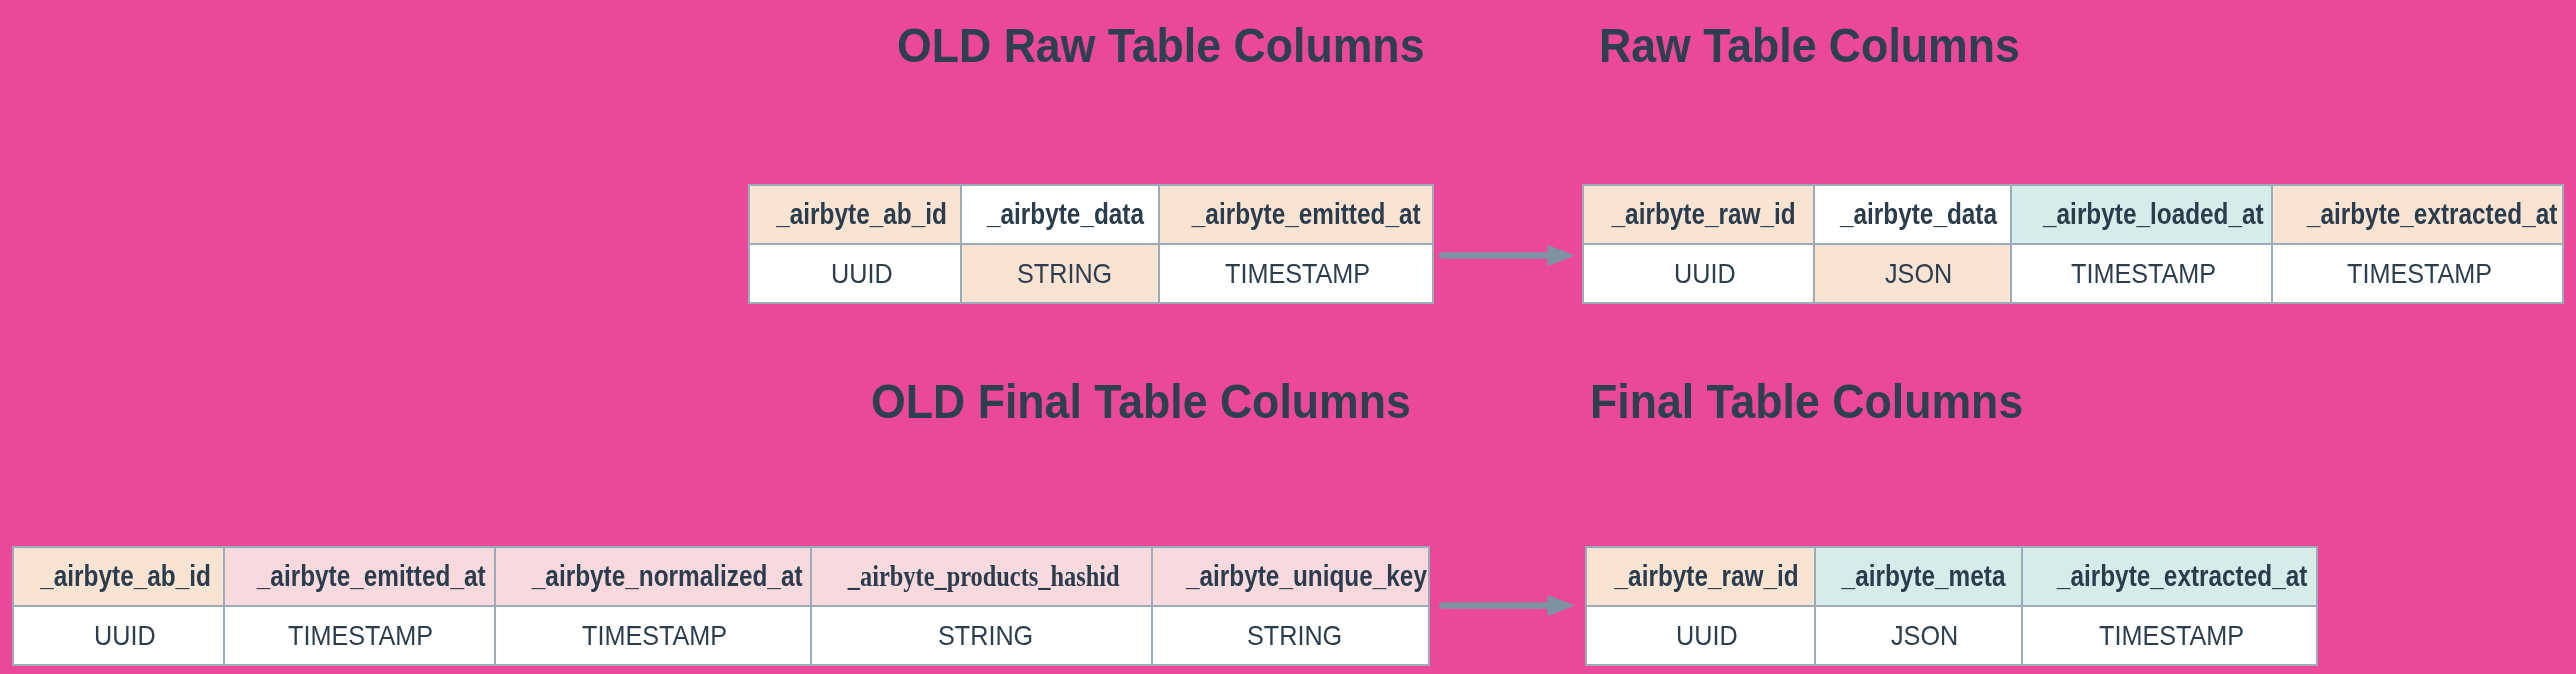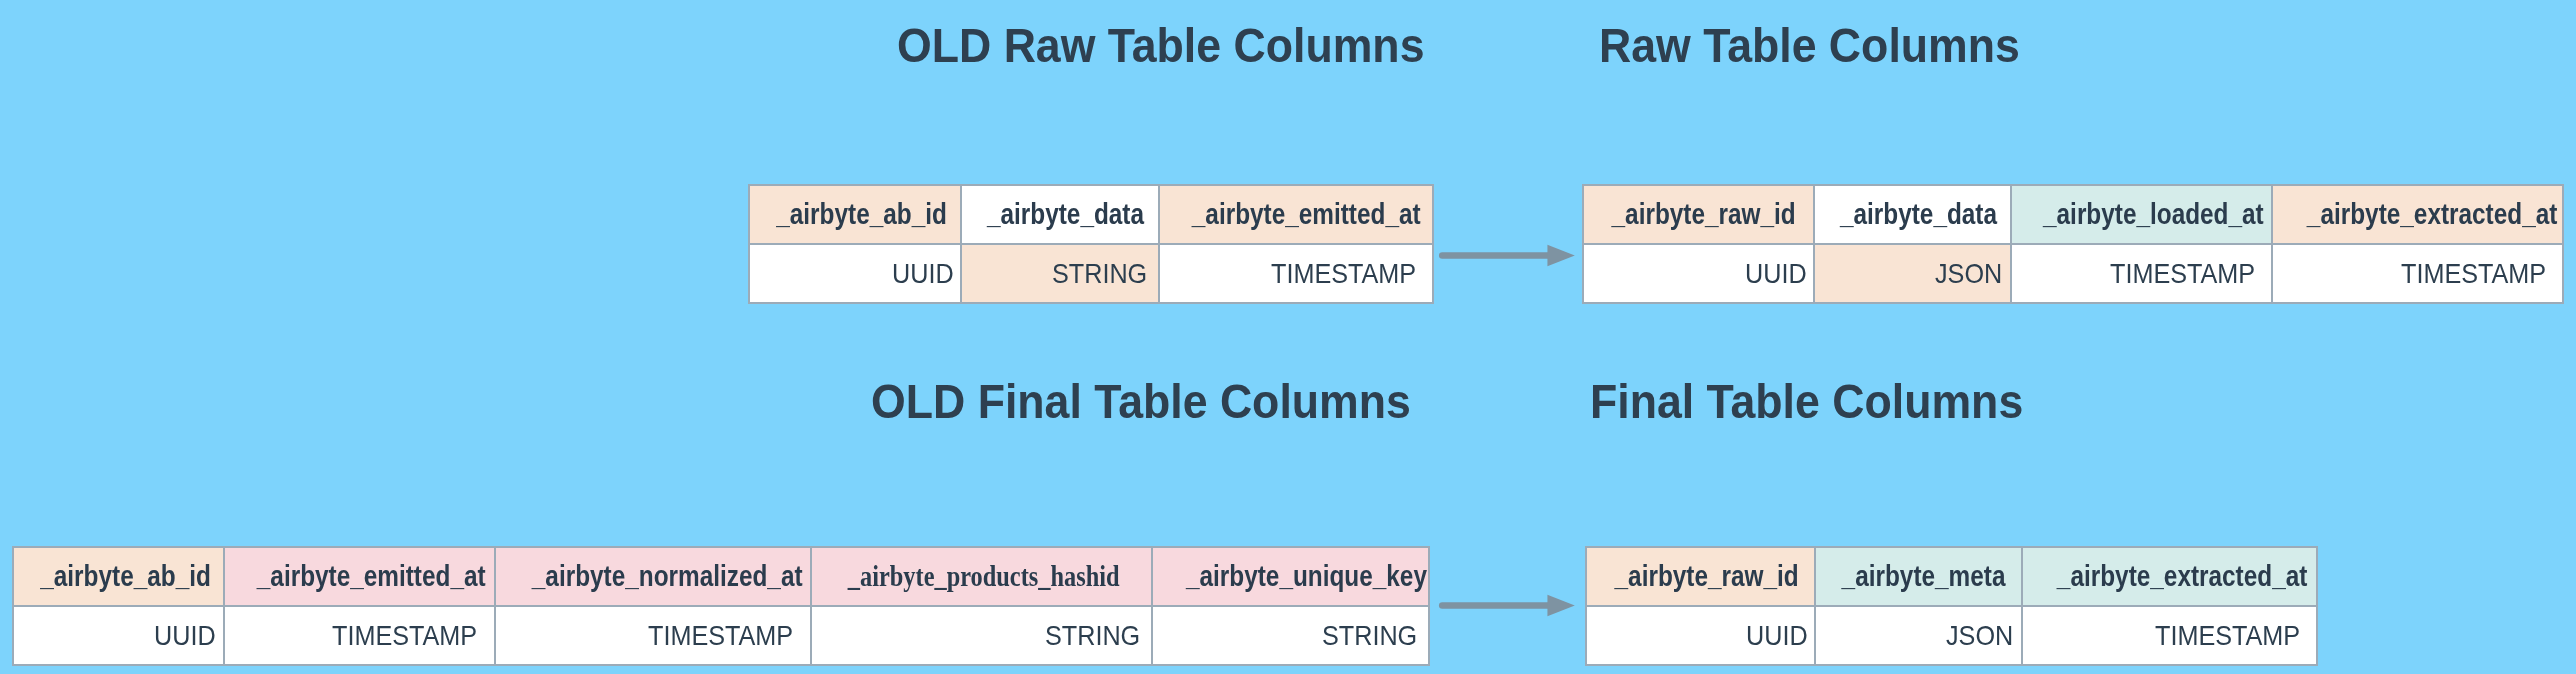--- a/index.html
+++ b/index.html
@@ -40,21 +40,21 @@
   }
   .tbl th {
     height: 57px;
     text-align: center;
     vertical-align: middle;
     padding: 0 10.2px;
     margin-top: 12px;
   }
   .tbl td {
     height: 57px;
-    text-align: right;
+    text-align: center;
     vertical-align: middle;
     padding: 0 0 0 20px;
   }
   .hdr-text {
     display: inline-block;
     font-size: 29px;
     font-weight: 700;
     color: #2b3c4d;
     white-space: nowrap;
     transform: scaleX(0.84);
@@ -69,21 +69,21 @@
     transform: scaleX(0.9);
     transform-origin: left center;
   }
   .arrow {
     position: absolute;
   }
 </style>
 </head>
 <body>
 
-<div class="canvas" style="background: #7dd3fc;">
+<div class="canvas" style="background: #ec4899;">
 
   <div class="title" style="left:897px; top:22px;">OLD Raw Table Columns</div>
   <div class="title" style="left:1599px; top:22px;">Raw Table Columns</div>
   <div class="title" style="left:871px; top:378px;">OLD Final Table Columns</div>
   <div class="title" style="left:1590px; top:378px;">Final Table Columns</div>
 
   <table class="tbl" style="left:748px; top:184px; width:684px;">
     <colgroup>
         <col style="width:212px">
         <col style="width:198px">

